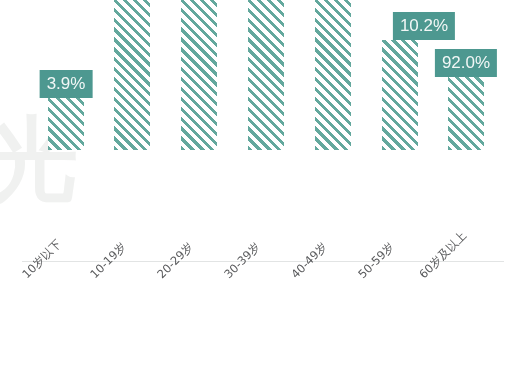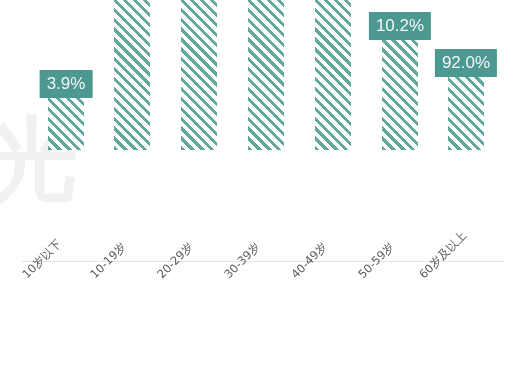--- a/index.html
+++ b/index.html
@@ -128,21 +128,21 @@
 
       <div class="bar" style="height:223px;"></div>
     </div>
 
     <div class="bar-group" style="left:315px; width:36px; height:189px;">
 
       <div class="bar" style="height:189px;"></div>
     </div>
 
     <div class="bar-group" style="left:382px; width:36px; height:110px;">
-      <div class="value-badge" style="bottom:110px;">10.2%</div>
+      <div class="value-badge" style="bottom:110px;margin-left:24px;">10.2%</div>
       <div class="bar" style="height:110px;"></div>
     </div>
 
     <div class="bar-group" style="left:448px; width:36px; height:73px;">
       <div class="value-badge" style="bottom:73px;">92.0%</div>
       <div class="bar" style="height:73px;"></div>
     </div>
 
   </div>
 

